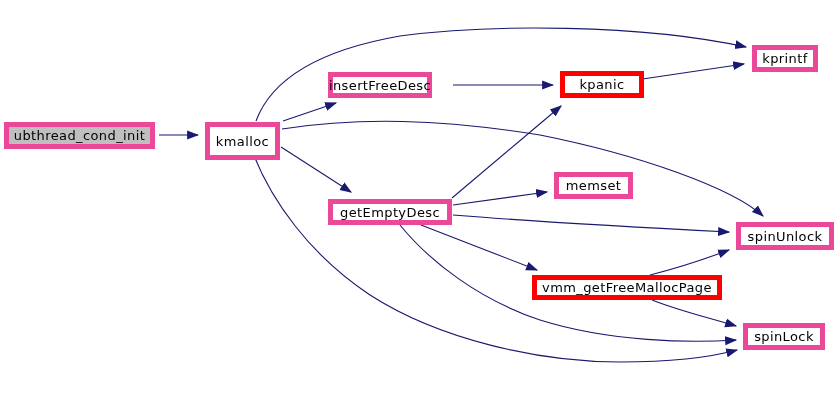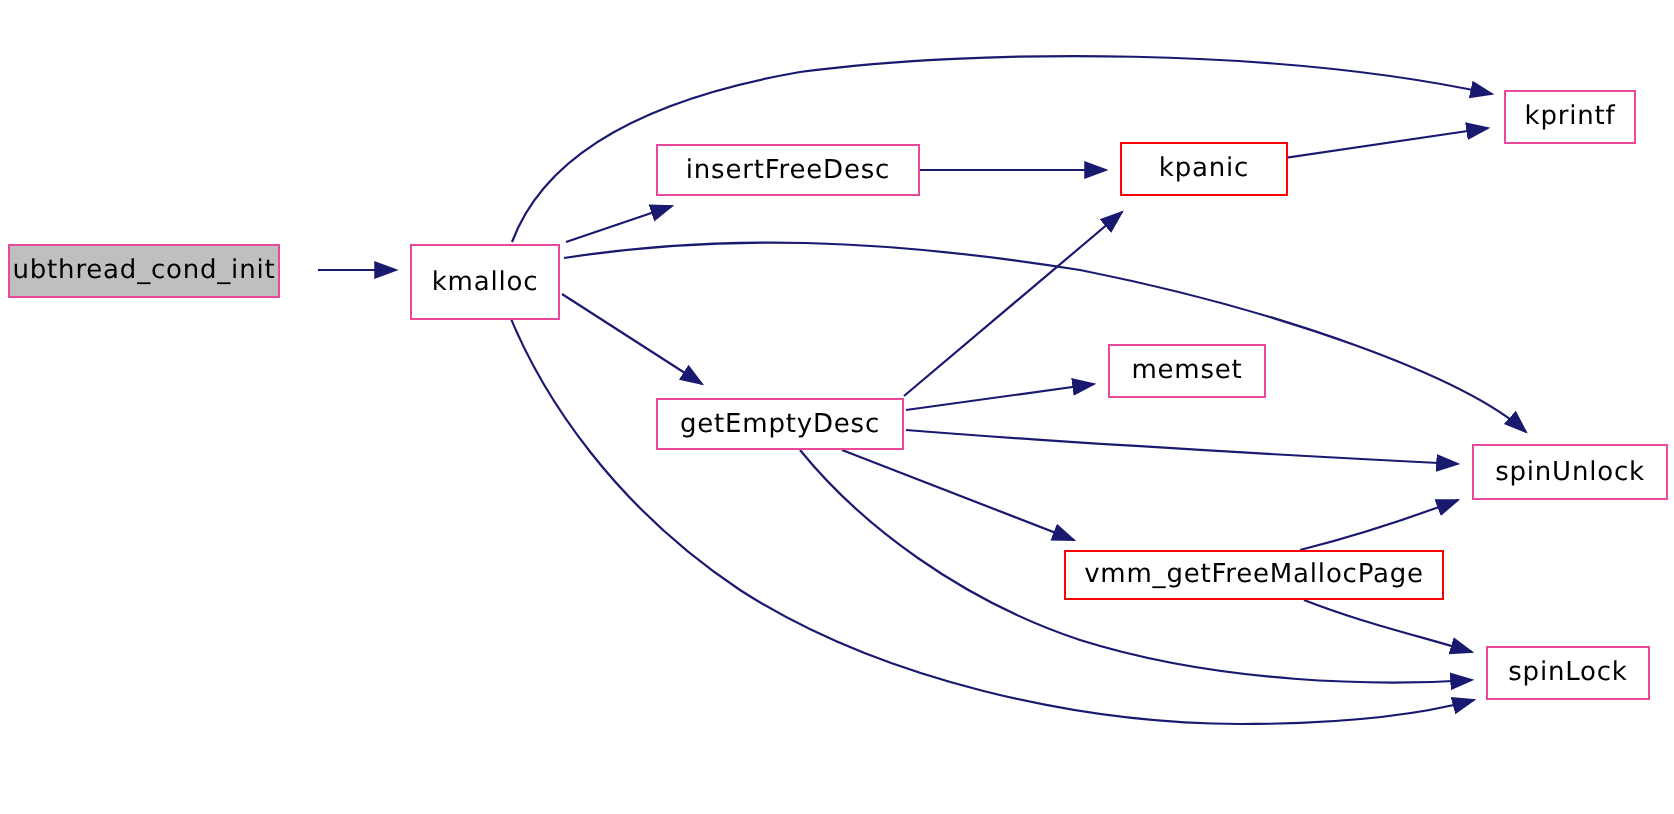--- a/index.html
+++ b/index.html
@@ -8,32 +8,32 @@
     width:837px;height:407px;
     background:#ffffff;
     font-family:"DejaVu Sans","Liberation Sans",sans-serif;
     overflow:hidden;
   }
   .edges{position:absolute;left:0;top:0;width:837px;height:407px;}
   .node{
     position:absolute;
     box-sizing:border-box;
     background:#ffffff;
-    border:1px solid #ec4899;
+    border:5px solid #ec4899;
     display:flex;align-items:center;justify-content:center;
     font-size:13px;letter-spacing:0.4px;color:#000000;
     white-space:nowrap;
     cursor:pointer;
   }
   .node.root{background:#bfbfbf;cursor:default;}
   .node.red{border-color:#ff0000;}
   
-  .n-ubthread{left:4px;top:122px;width:136px;height:27px;}
+  .n-ubthread{left:4px;top:122px;width:151px;height:27px;}
   .n-kmalloc{left:205px;top:122px;width:75px;height:38px;}
-  .n-insertFreeDesc{left:328px;top:72px;width:132px;height:26px;}
+  .n-insertFreeDesc{left:328px;top:72px;width:104px;height:26px;}
   .n-kpanic{left:560px;top:71px;width:84px;height:27px;}
   .n-kprintf{left:752px;top:45px;width:66px;height:27px;}
   .n-getEmptyDesc{left:328px;top:199px;width:124px;height:26px;}
   .n-memset{left:554px;top:172px;width:79px;height:27px;}
   .n-spinUnlock{left:736px;top:222px;width:98px;height:28px;}
   .n-vmm{left:500px;top:275px;width:190px;height:25px;margin-left:32px;}
   .n-spinLock{left:743px;top:323px;width:82px;height:27px;text-align:right;}
 </style>
 </head>
 <body>

